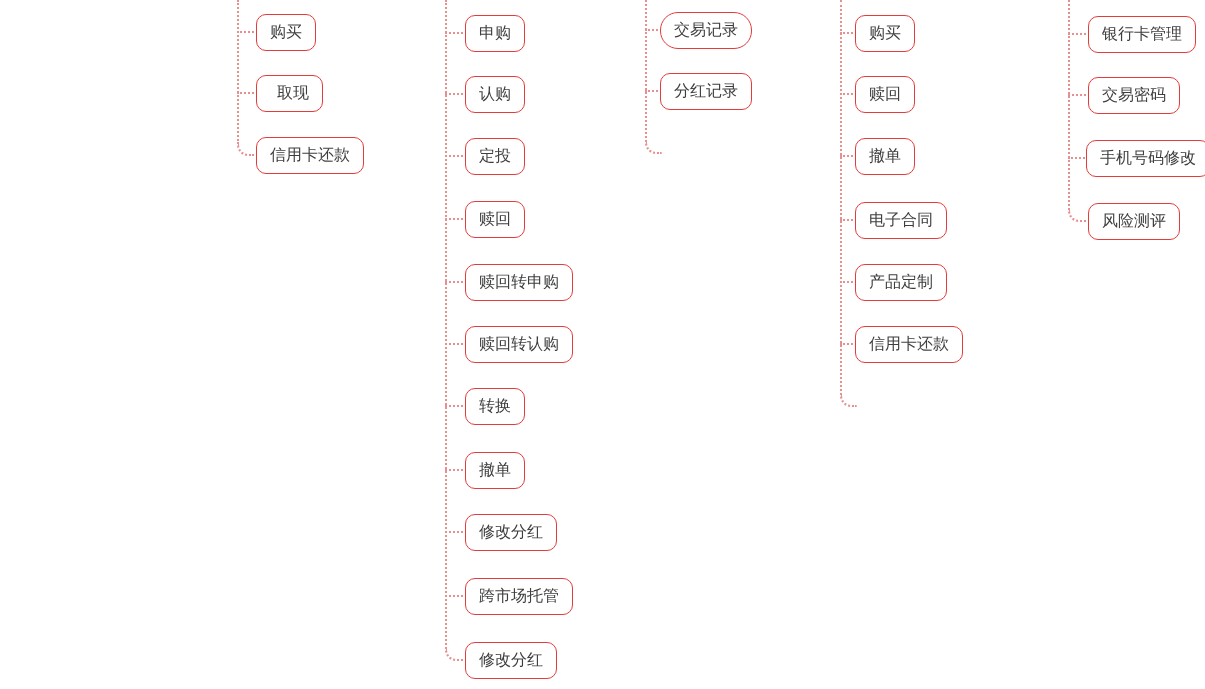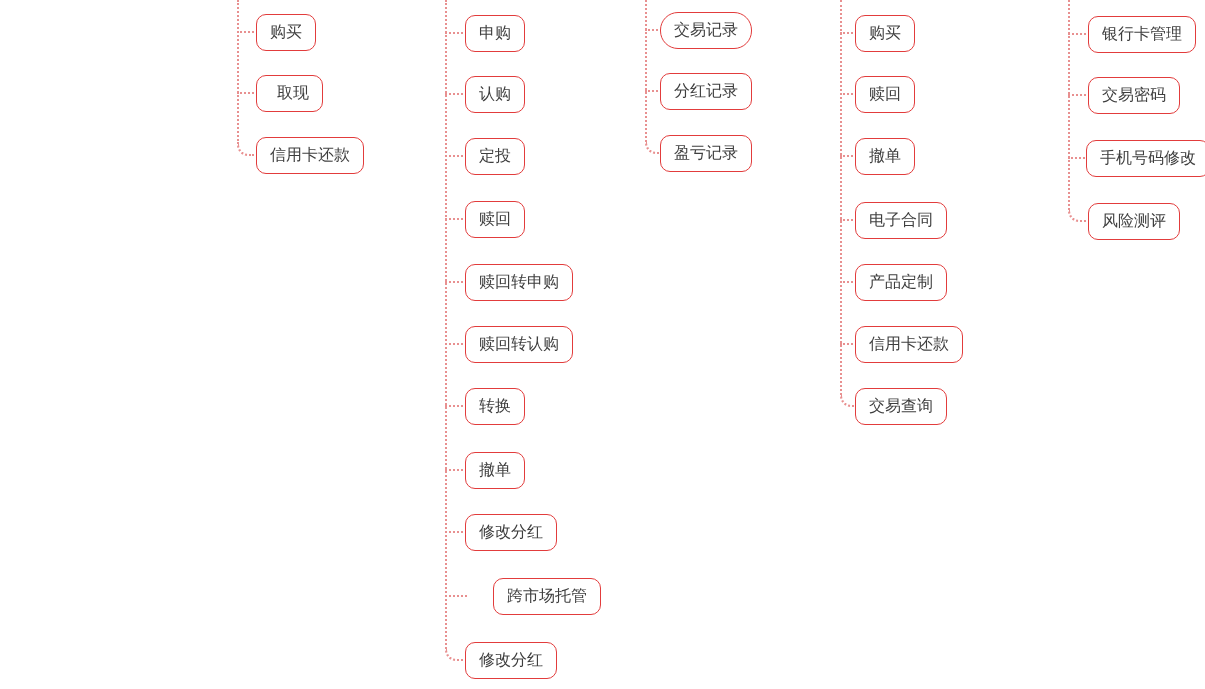--- a/index.html
+++ b/index.html
@@ -77,47 +77,45 @@
     <div class="node" style="left: 465px; top: 264px;">赎回转申购</div>
     <div class="hline" style="left: 445px; top: 343px; width: 22px;"></div>
     <div class="node" style="left: 465px; top: 326px;">赎回转认购</div>
     <div class="hline" style="left: 445px; top: 405px; width: 22px;"></div>
     <div class="node" style="left: 465px; top: 388px;">转换</div>
     <div class="hline" style="left: 445px; top: 469px; width: 22px;"></div>
     <div class="node" style="left: 465px; top: 452px;">撤单</div>
     <div class="hline" style="left: 445px; top: 531px; width: 22px;"></div>
     <div class="node" style="left: 465px; top: 514px;">修改分红</div>
     <div class="hline" style="left: 445px; top: 595px; width: 22px;"></div>
-    <div class="node" style="left: 465px; top: 578px; margin-left: 28px;">跨市场托管</div>
+    <div class="node" style="left: 465px; top: 578px;">跨市场托管</div>
     <div class="hline" style="left: 457px; top: 659px; width: 10px;"></div>
     <div class="node" style="left: 465px; top: 642px;">修改分红</div>
     <div class="vline" style="left: 645px; top: 0px; height: 142px;"></div>
     <div class="elbow" style="left: 645px; top: 142px; width: 12px; height: 10px;"></div>
     <div class="hline" style="left: 645px; top: 29px; width: 17px;"></div>
     <div class="node" style="left: 660px; top: 12px; border-radius: 18px;">交易记录</div>
     <div class="hline" style="left: 645px; top: 90px; width: 17px;"></div>
     <div class="node" style="left: 660px; top: 73px;">分红记录</div>
     <div class="hline" style="left: 657px; top: 152px; width: 5px;"></div>
-    <div class="node" style="left: 660px; top: 135px;">盈亏记录</div>
     <div class="vline" style="left: 840px; top: 0px; height: 395px;"></div>
     <div class="elbow" style="left: 840px; top: 395px; width: 12px; height: 10px;"></div>
     <div class="hline" style="left: 840px; top: 32px; width: 17px;"></div>
     <div class="node" style="left: 855px; top: 15px;">购买</div>
     <div class="hline" style="left: 840px; top: 93px; width: 17px;"></div>
     <div class="node" style="left: 855px; top: 76px;">赎回</div>
     <div class="hline" style="left: 840px; top: 155px; width: 17px;"></div>
     <div class="node" style="left: 855px; top: 138px;">撤单</div>
     <div class="hline" style="left: 840px; top: 219px; width: 17px;"></div>
     <div class="node" style="left: 855px; top: 202px;">电子合同</div>
     <div class="hline" style="left: 840px; top: 281px; width: 17px;"></div>
     <div class="node" style="left: 855px; top: 264px;">产品定制</div>
     <div class="hline" style="left: 840px; top: 343px; width: 17px;"></div>
     <div class="node" style="left: 855px; top: 326px;">信用卡还款</div>
     <div class="hline" style="left: 852px; top: 405px; width: 5px;"></div>
-    <div class="node" style="left: 855px; top: 388px;">交易查询</div>
     <div class="vline" style="left: 1068px; top: 0px; height: 210px;"></div>
     <div class="elbow" style="left: 1068px; top: 210px; width: 12px; height: 10px;"></div>
     <div class="hline" style="left: 1068px; top: 33px; width: 22px;"></div>
     <div class="node" style="left: 1088px; top: 16px;">银行卡管理</div>
     <div class="hline" style="left: 1068px; top: 94px; width: 22px;"></div>
     <div class="node" style="left: 1088px; top: 77px;">交易密码</div>
     <div class="hline" style="left: 1068px; top: 157px; width: 20px;"></div>
     <div class="node" style="left: 1086px; top: 140px;">手机号码修改</div>
     <div class="hline" style="left: 1080px; top: 220px; width: 10px;"></div>
     <div class="node" style="left: 1088px; top: 203px;">风险测评</div>

